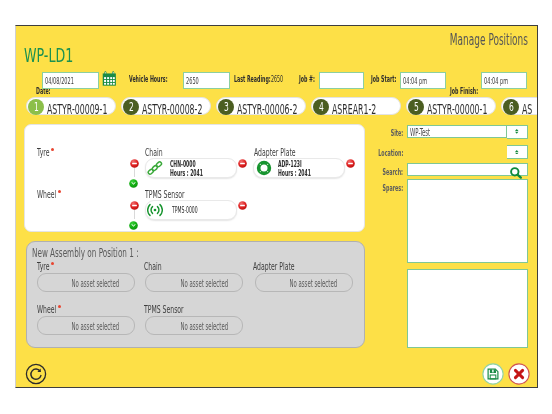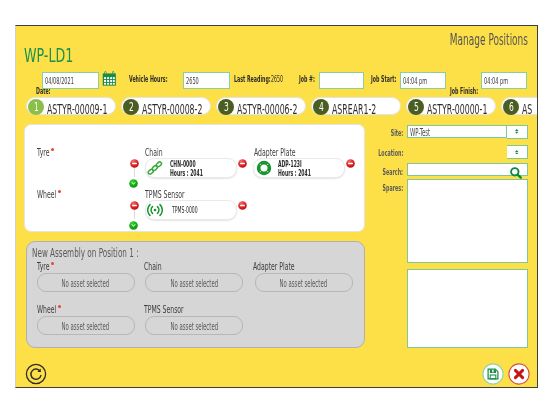--- a/index.html
+++ b/index.html
@@ -51,21 +51,21 @@
   .btnminus{position:absolute;width:9px;height:9px;}
   .btndown{position:absolute;width:9px;height:9px;}
   .connector{position:absolute;width:1px;background:#d9d9d9;}
 
   
   #newpanel{position:absolute;left:10.4px;top:214.7px;width:339px;height:107px;box-sizing:border-box;
             border:1px solid #b0b0b0;border-radius:9px;background:#d6d6d6;}
   #newtitle{position:absolute;left:5px;top:4.1px;height:13px;line-height:13px;font-size:13px;color:#5a5a5a;}
   .nslotlbl{position:absolute;height:13px;line-height:13px;font-size:11px;color:#3d3d3d;}
   .nbox{position:absolute;width:98px;height:19px;box-sizing:border-box;border:1px solid #b7b7b7;border-radius:9px;background:#d6d6d6;}
-  .nboxtxt{position:absolute;left:0;right:0;top:5.0px;height:9px;line-height:9px;text-align:center;font-size:9.6px;color:#5a5a5a;}
+  .nboxtxt{position:absolute;left:0;right:0;top:5.0px;height:9px;line-height:9px;text-align:right;font-size:9.6px;color:#5a5a5a;}
 
   
   .rlabel{position:absolute;right:133.5px;height:10px;line-height:10px;font-size:8.6px;color:#5d5d5d;font-weight:700;text-align:right;}
   .rinput{position:absolute;box-sizing:border-box;border:1px solid #7fc795;background:#fff;}
   .rinput > span{position:absolute;left:1.8px;top:2.6px;height:10px;line-height:10px;font-size:9.6px;color:#4a4a4a;}
   .rspin{position:absolute;box-sizing:border-box;border:1px solid #7fc795;border-left:none;background:#fff;}
   .rspin svg{position:absolute;left:50%;top:50%;margin-left:-1.75px;margin-top:-2.35px;}
 
   
   #searchicon{position:absolute;left:494.4px;top:138.1px;width:12px;height:12px;}

